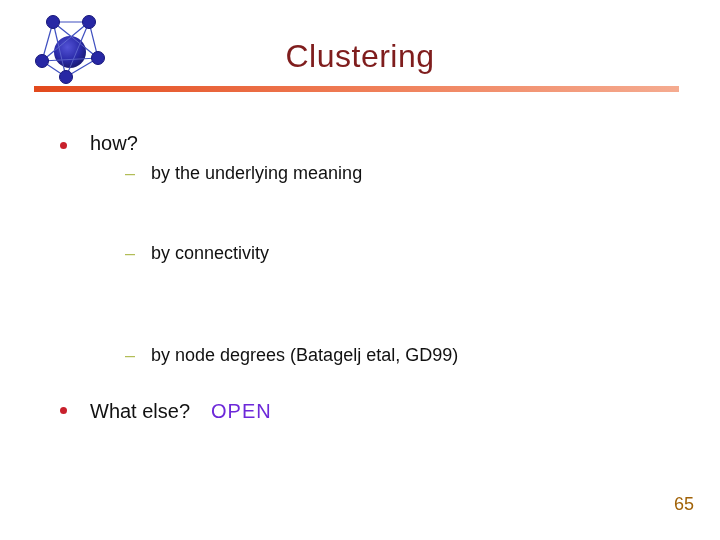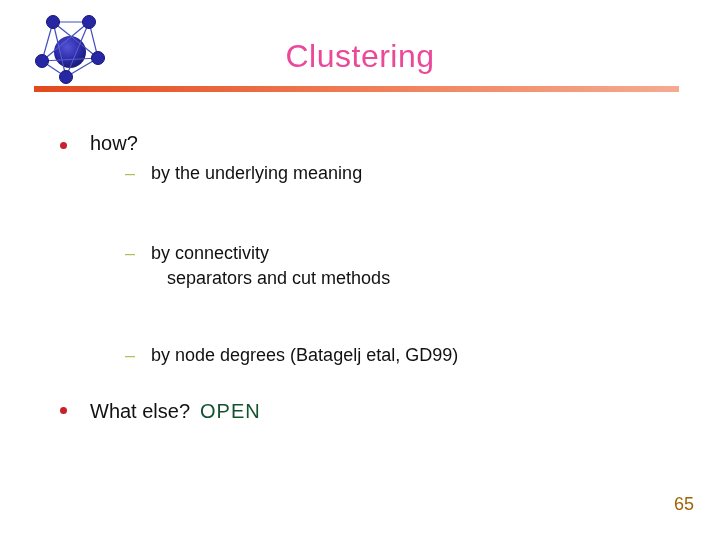--- a/index.html
+++ b/index.html
@@ -10,21 +10,21 @@
   }
   .slide{position:absolute;inset:0;width:720px;height:540px;}
 
   
   .logo{position:absolute;left:20px;top:0;width:110px;height:96px;}
 
   
   .title{
     position:absolute;left:0;top:37px;width:720px;
     text-align:center;font-size:32px;line-height:1.2;
-    color:#ec4899;letter-spacing:0.5px;
+    color:#7f1d1d;letter-spacing:0.5px;
   }
 
   
   .accent-bar{
     position:absolute;left:34px;top:86px;width:645px;height:6px;
     background:linear-gradient(to right,#e2491c,#ef7c55,#f5ab90);
   }
 
   
   .line{position:absolute;white-space:nowrap;color:#111;}
@@ -43,21 +43,21 @@
   .dash{
     display:inline-block;width:26px;color:#b2bd57;
   }
   .bullet-dot{
     position:absolute;width:7px;height:7px;border-radius:50%;
     background:#c8202c;
   }
   .dot1{left:60px;top:142px;}
   .dot2{left:60px;top:407px;}
 
-  .open{color:#14532d;margin-left:10px;letter-spacing:1px;}
+  .open{color:#6d28d9;margin-left:21px;letter-spacing:1px;}
 
   .page-number{
     position:absolute;left:674px;top:494px;
     font-size:18px;color:#a16207;
   }
 </style>
 </head>
 <body>
 
 <div class="slide">
@@ -105,21 +105,20 @@
   <div class="title">Clustering</div>
 
   <div class="accent-bar"></div>
 
   <div class="bullet-dot dot1"></div>
   <div class="line lvl1 l-how">how?</div>
 
   <div class="line lvl2 l-sub1"><span class="dash">–</span><span>by the underlying meaning</span></div>
 
   <div class="line lvl2 l-sub2"><span class="dash">–</span><span>by connectivity</span></div>
-  <div class="line lvl2 l-sub2b">separators and cut methods</div>
 
   <div class="line lvl2 l-sub3"><span class="dash">–</span><span>by node degrees (Batagelj etal, GD99)</span></div>
 
   <div class="bullet-dot dot2"></div>
   <div class="line lvl1 l-what"><span>What else?</span><span class="open">OPEN</span></div>
 
   <div class="page-number">65</div>
 
 </div>
 

